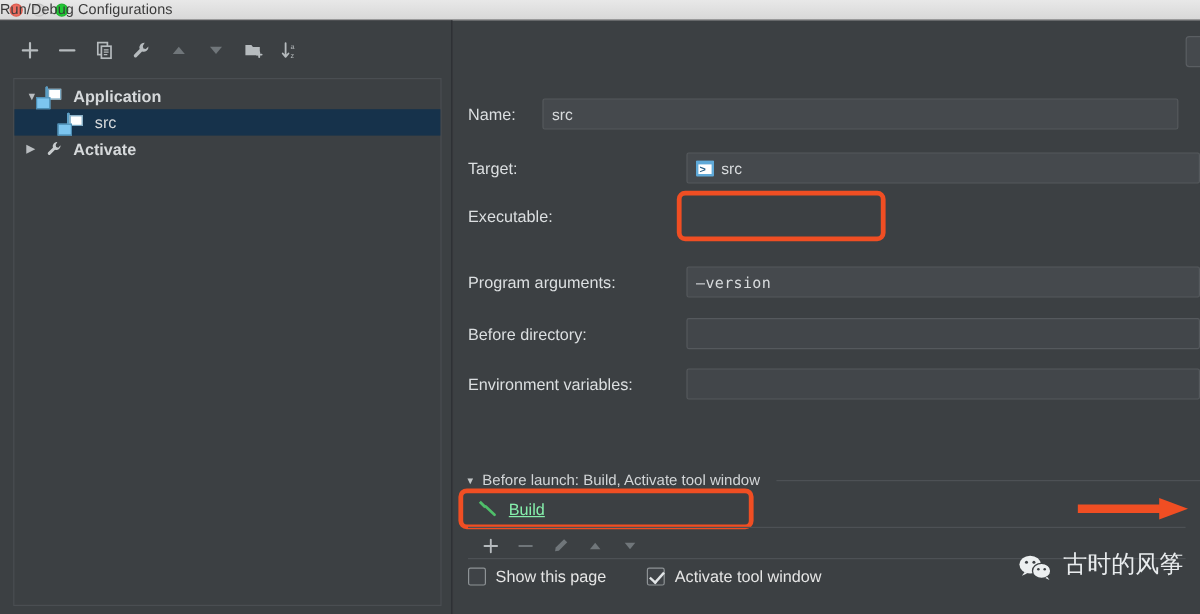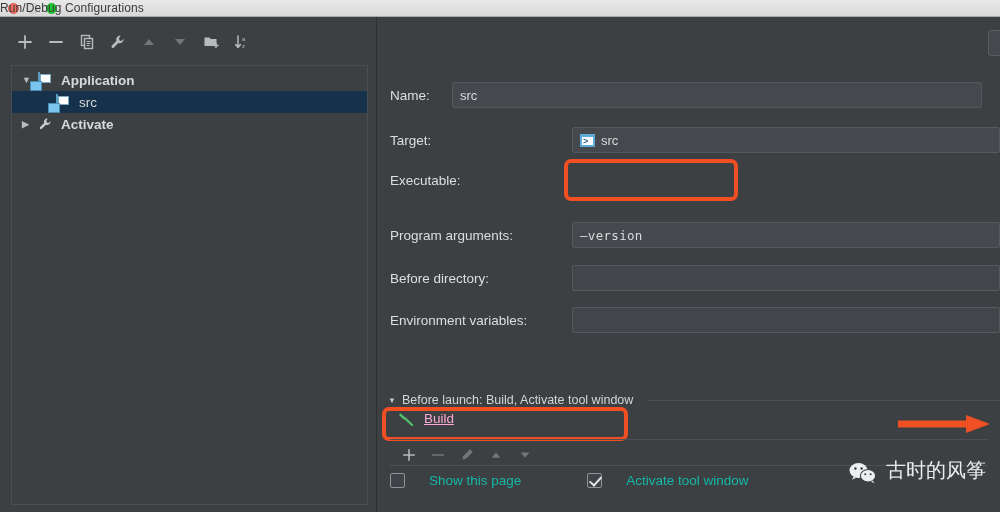--- a/index.html
+++ b/index.html
@@ -175,39 +175,39 @@
     display: flex; align-items: center; gap: 6px;
     color: #d2d5d7; font-size: 12.5px;
   }
   .bl-header .tw { color: #c0c4c6; font-size: 8px; }
   .bl-header .rule {
     flex: 1; height: 1px; background: #4d5155; margin-left: 8px;
   }
   .bl-list {
     position: absolute; left: 12px; top: 346px;
     width: 598px; height: 26px;
-    display: flex; 
-    color: #f9a8d4; font-size: 13.5px;
+    display: flex; align-items: center;
+    color: #86efac; font-size: 13.5px;
     padding-left: 8px;
     text-decoration: underline;
   }
   .ic-hammer { margin-right: 9px; display: block; flex: 0 0 auto; }
   .bl-toolbar {
     position: absolute; left: 20px; top: 378px;
     height: 24px; display: flex; align-items: center; gap: 7px;
   }
   .bl-toolbar .tb-btn { width: 22px; height: 22px; }
   .sep-line {
     position: absolute; left: 12px; width: 598px; height: 1px; background: #4d5155;
   }
 
   .check-row {
     position: absolute; left: 12px; top: 408px;
-    display: flex; align-items: center; gap: 24px;
-    color: #14b8a6; font-size: 13.5px;
+    display: flex; align-items: center; gap: 8px;
+    color: #e5e5e5; font-size: 13.5px;
   }
   .cbox {
     width: 15px; height: 15px;
     background: #3f4347;
     border: 1px solid #8e9396;
     border-radius: 2px;
     position: relative;
     flex: 0 0 auto;
   }
   .cbox.checked::after {

